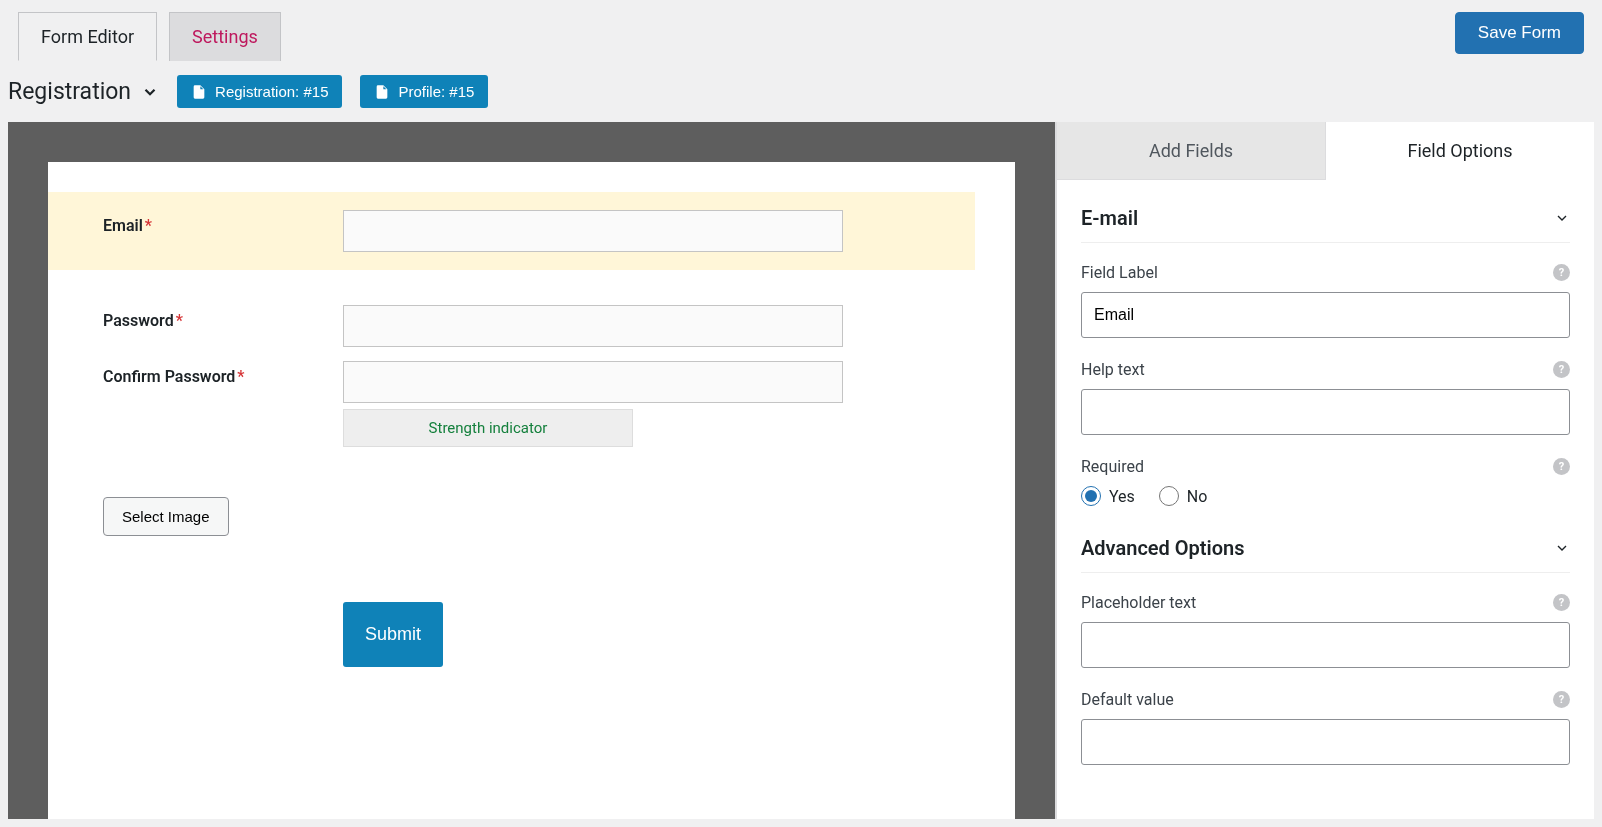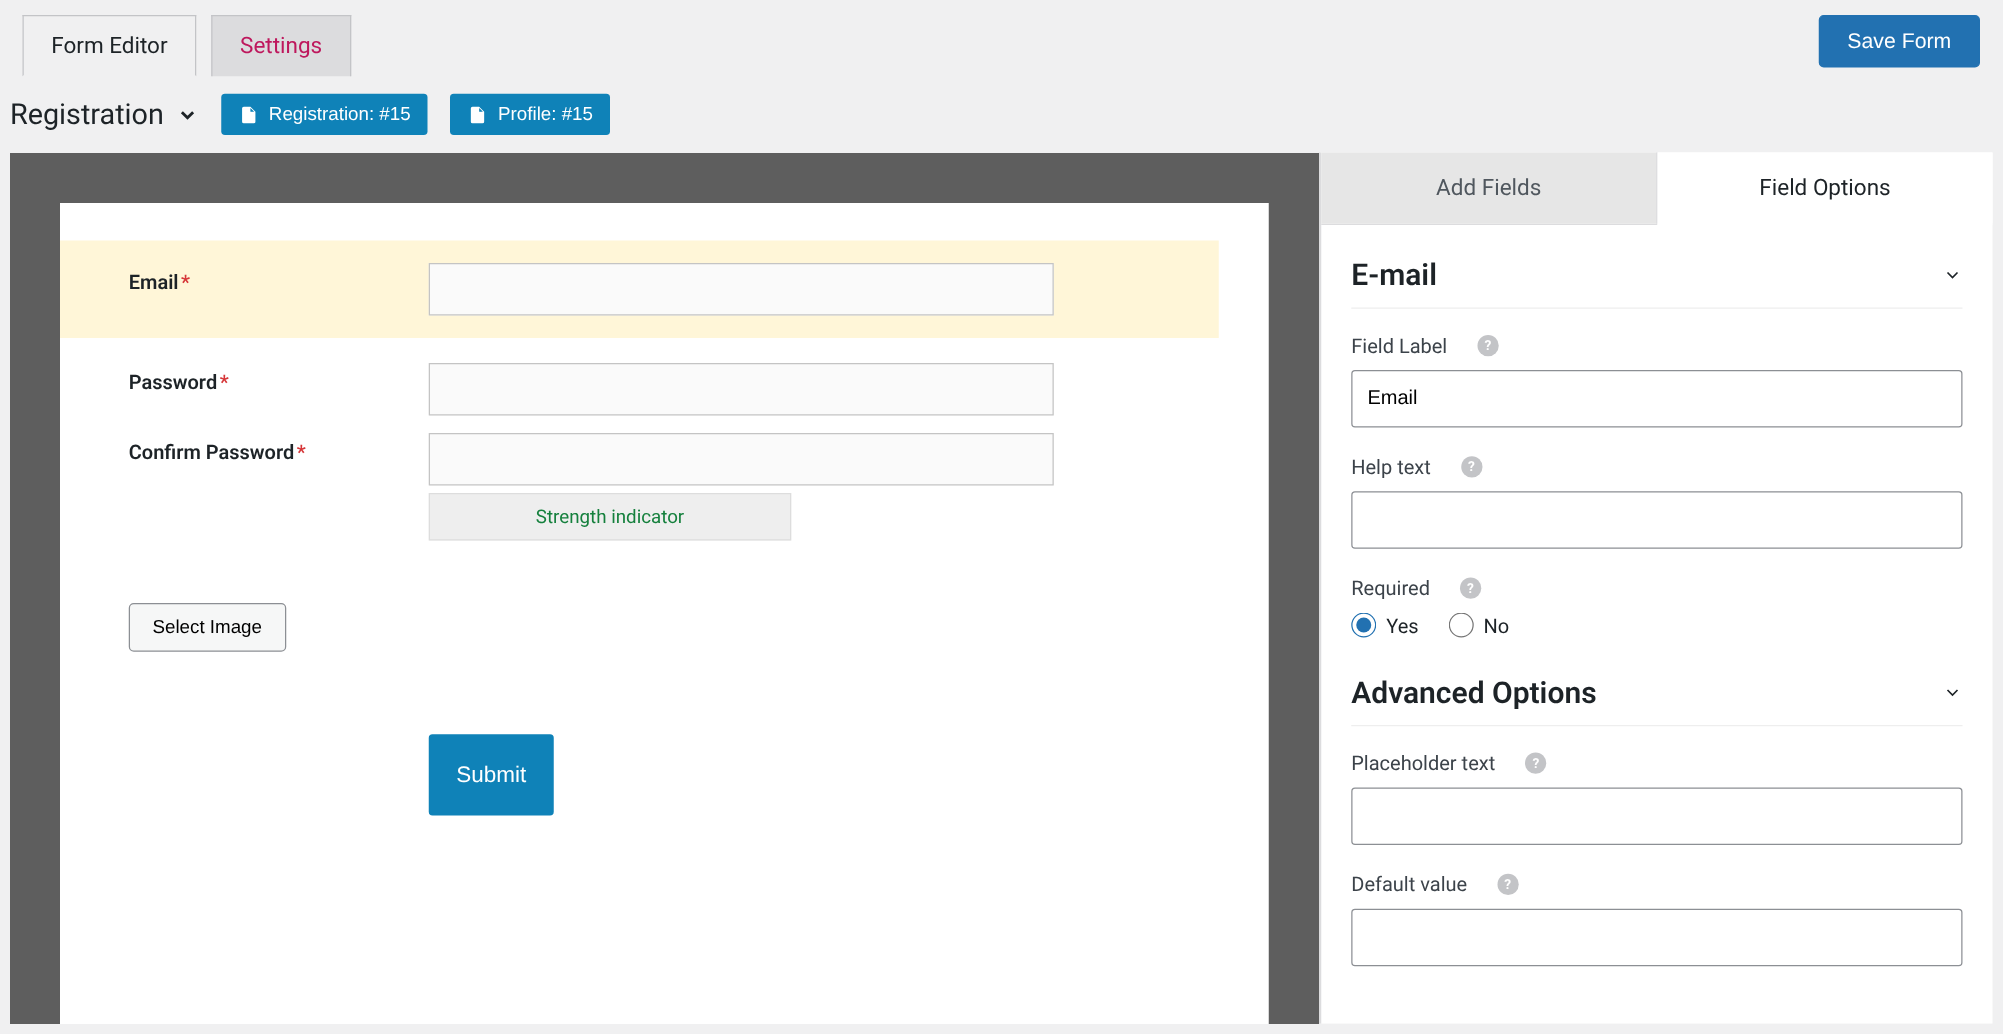--- a/index.html
+++ b/index.html
@@ -111,21 +111,21 @@
       min-height: 700px;
     }
     .field-row {
       display: flex;
       align-items: flex-start;
       padding: 18px 0 18px 55px;
       gap: 10px;
     }
     .field-row.selected {
       background: #fff6d8;
-      margin: 0 -10px 2px 0;
+      margin: 0 -10px 17px 0;
       padding-right: 80px;
     }
     .field-label {
       width: 230px;
       font-weight: 600;
       font-size: 16px;
       padding-top: 6px;
     }
     .req-star { color: #d63638; margin-left: 2px; }
     .field-input-col { flex: 1; }
@@ -210,31 +210,32 @@
     .section-header {
       display: flex;
       justify-content: space-between;
       align-items: center;
       padding: 8px 0 12px 0;
       border-bottom: 1px solid #eee;
       margin-bottom: 20px;
       cursor: pointer;
     }
     .section-header h3 {
-      font-size: 24px;
+      font-size: 20px;
       font-weight: 600;
     }
     .opt-row { margin-bottom: 22px; }
     .opt-label {
       display: flex;
       align-items: center;
       gap: 24px;
       font-size: 16px;
       color: #3c434a;
       margin-bottom: 10px;
+      justify-content: space-between;
     }
     .help-icon {
       width: 17px;
       height: 17px;
       border-radius: 50%;
       background: #c3c4c7;
       color: #fff;
       display: inline-flex;
       align-items: center;
       justify-content: center;

